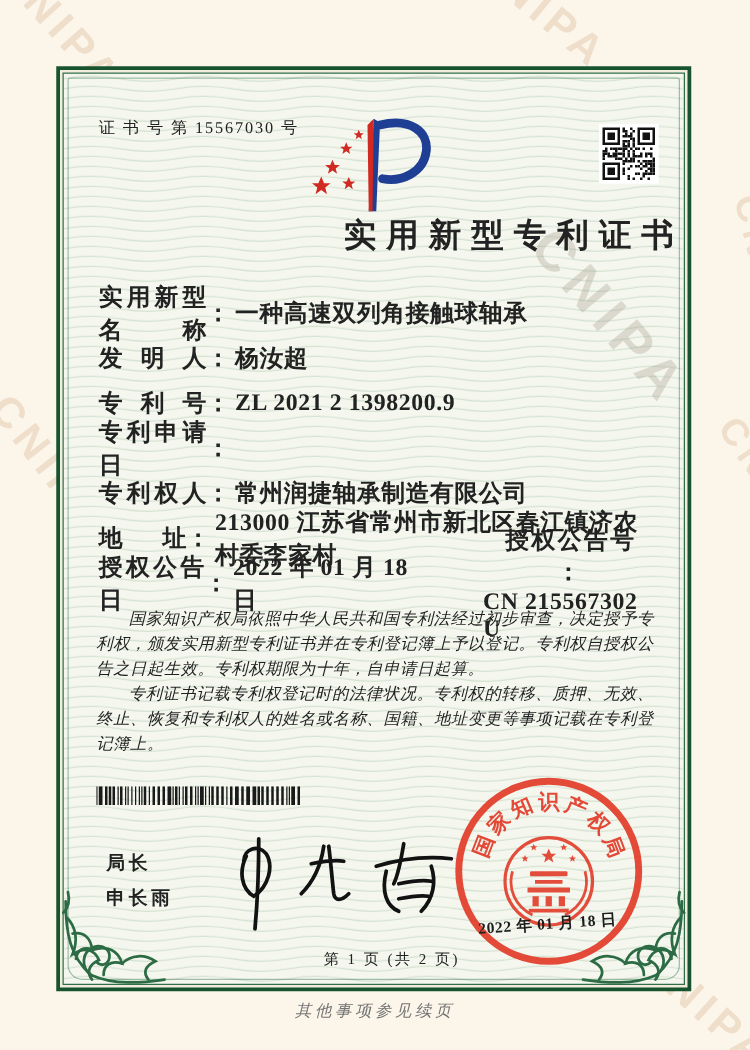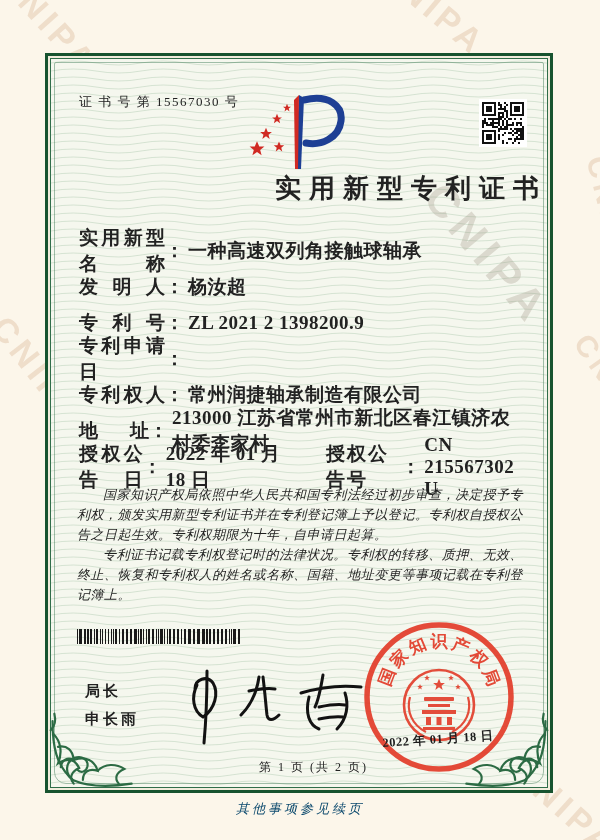--- a/index.html
+++ b/index.html
@@ -41,38 +41,38 @@
   .logo{position:absolute;left:198px;top:34px;width:100px;height:80px;z-index:4;}
   .qr{position:absolute;left:428px;top:40px;width:48px;height:48px;z-index:4;}
   .title{position:absolute;left:0;right:0;top:112px;text-align:right;
          font-size:26px;font-weight:700;letter-spacing:8px;z-index:4;}
   
   .fields{position:absolute;left:28px;right:20px;top:174px;z-index:4;}
   .frow{height:36px;display:flex;align-items:center;font-size:19px;font-weight:600;}
   .flabel{display:inline-block;width:86px;text-align:justify;text-align-last:justify;}
   .fcolon{margin-right:4px;}
   .fvalue{letter-spacing:0.5px;}
-  .fpair2{margin-left:38px;display:flex;align-items:center;}
+  .fpair2{margin-left:38px;display:flex;align-items:center;flex-direction:column;}
   .flabel2{letter-spacing:2px;}
   
   .paras{position:absolute;left:26px;right:24px;top:426px;z-index:4;
          font-size:13px;line-height:20px;text-align:justify;font-style:italic;
          font-weight:500;color:#1f1f1f;}
   .paras p{margin:0;text-indent:2em;letter-spacing:0.5px;}
   
   .barcode{position:absolute;left:26px;top:570px;width:166px;height:15px;z-index:4;}
   .director{position:absolute;left:34px;top:618px;z-index:4;
             font-family:"Liberation Sans","DejaVu Sans",sans-serif;
             font-size:15px;font-weight:700;letter-spacing:3px;line-height:28px;}
   .signature{position:absolute;left:112px;top:604px;width:212px;height:86px;z-index:5;}
   .seal{position:absolute;left:302px;top:552px;width:172px;height:172px;z-index:4;}
   .page-info{position:absolute;left:0;right:0;top:700px;text-align:center;
              font-size:12px;letter-spacing:2px;z-index:4;margin-left:29px;}
   .continuation{position:absolute;left:0;right:0;top:800px;text-align:center;
-                font-size:13px;font-style:italic;letter-spacing:3px;color:#0c4a6e;}
+                font-size:13px;font-style:italic;letter-spacing:3px;color:#737373;}
 </style>
 </head>
 <body>
 
 <span class="wm wm-out wm-a">CNIPA</span>
 <span class="wm wm-out wm-b">CNIPA</span>
 <span class="wm wm-out wm-c">CNIPA</span>
 <span class="wm wm-out wm-d">CNIPA</span>
 <span class="wm wm-out wm-e">CNIPA</span>
 <span class="wm wm-out wm-f">CNIPA</span>

